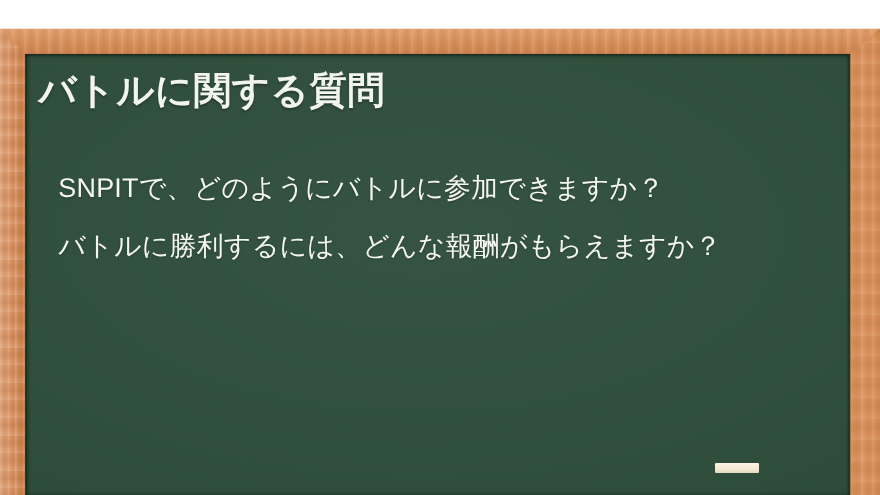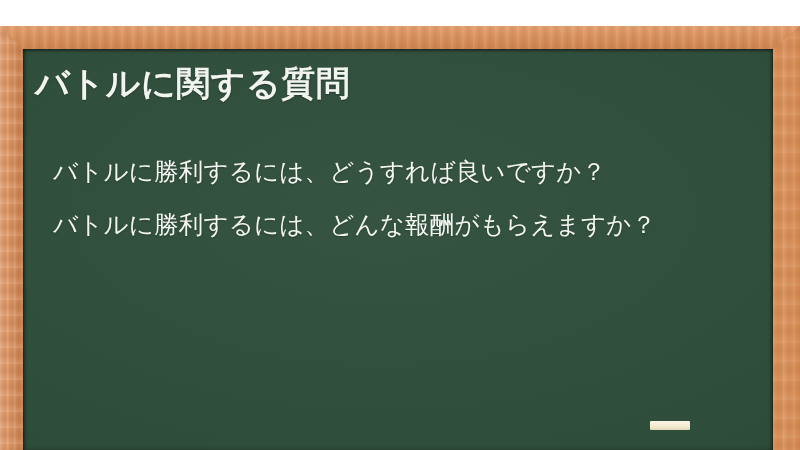--- a/index.html
+++ b/index.html
@@ -157,21 +157,21 @@
     <div class="wood wood-bottom"></div>
     <div class="wood wood-left"></div>
     <div class="wood wood-right"></div>
   </div>
 
   <div class="board">
 
     <h1 class="title">バトルに関する質問</h1>
 
     <ul class="q-list">
-      <li class="q-item">バトルに勝利するには、どうすれば良いですか？</li>
+      <li class="q-item">SNPITで、どのようにバトルに参加できますか？</li>
       <li class="q-item">バトルに勝利するには、どんな報酬がもらえますか？</li>
     </ul>
 
   </div>
 
   <div class="chalk"></div>
 
 </div>
 
 </body></html>

